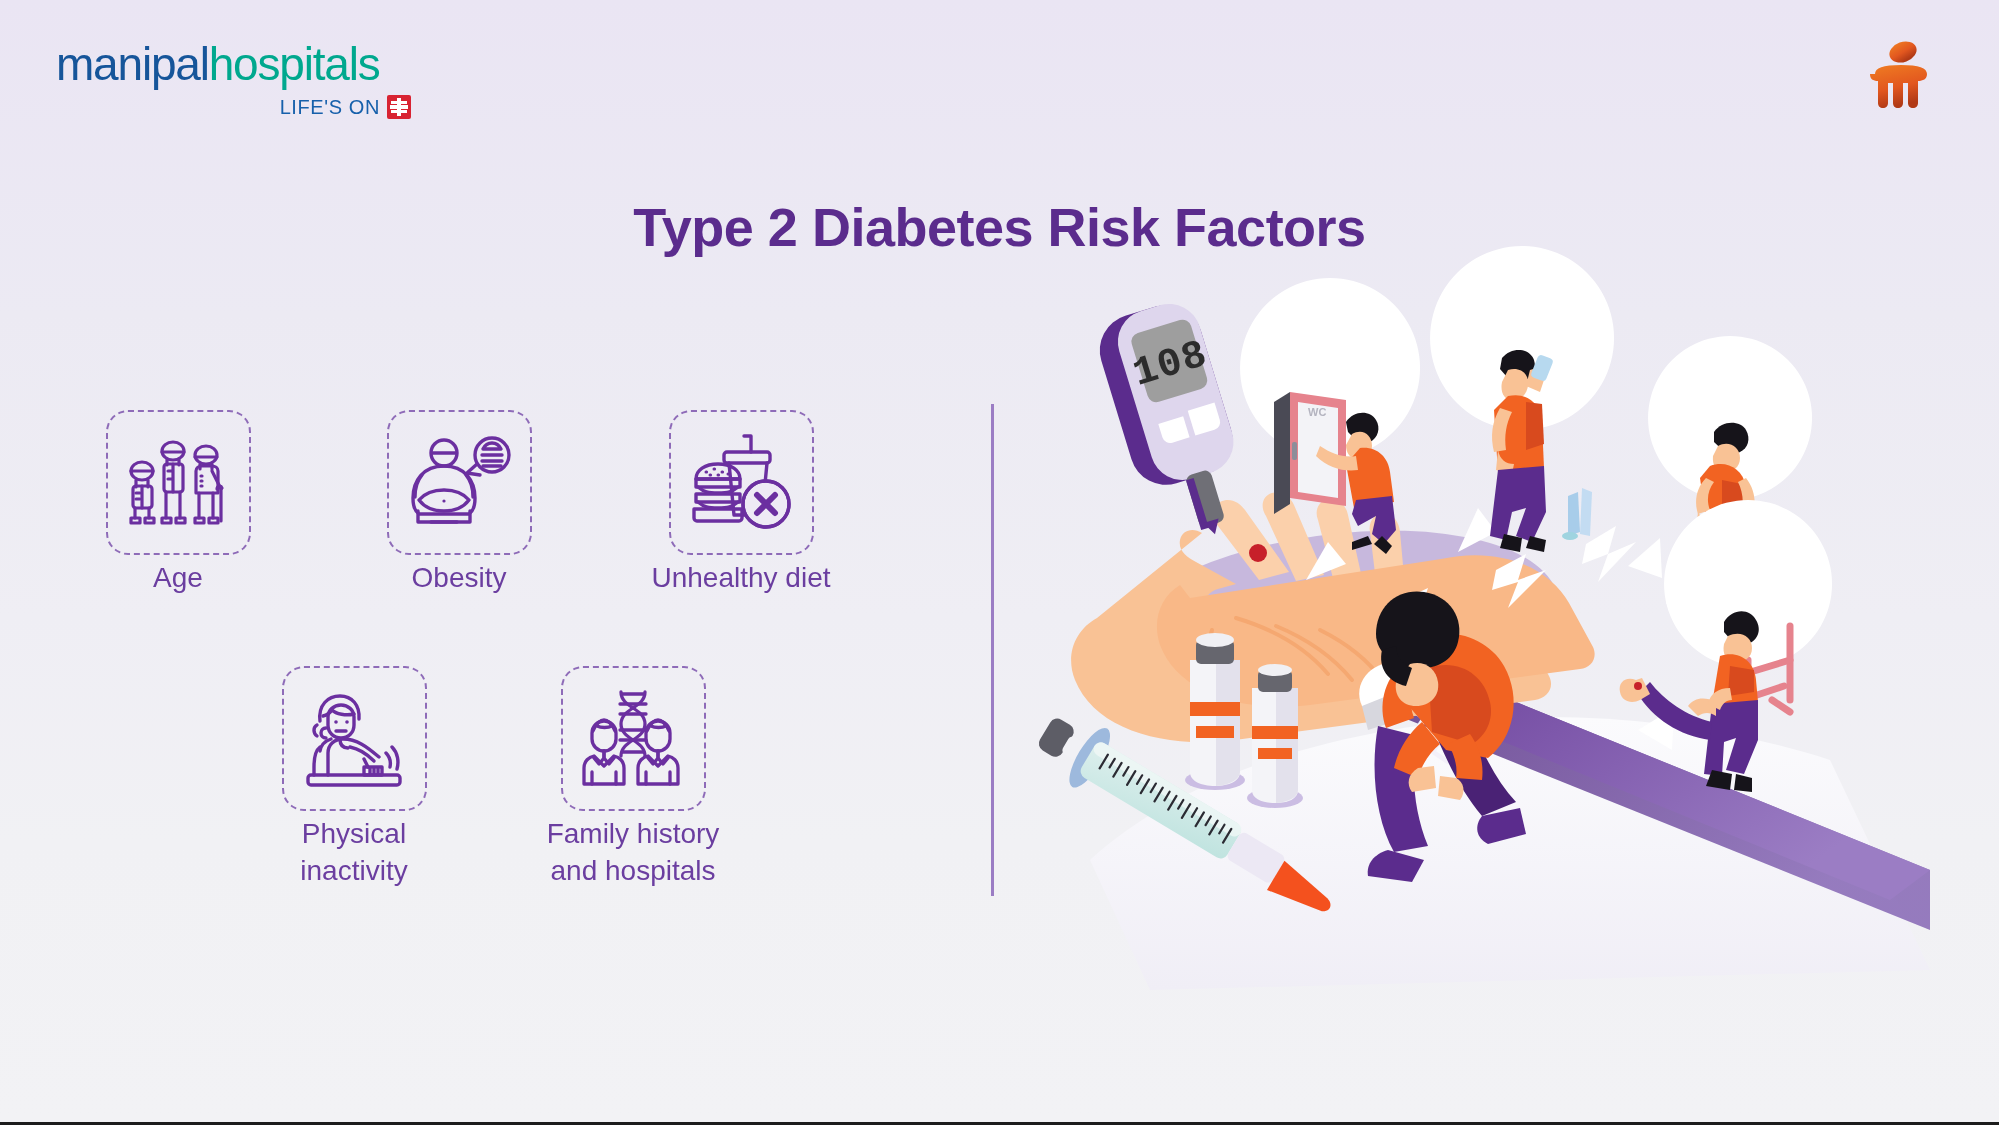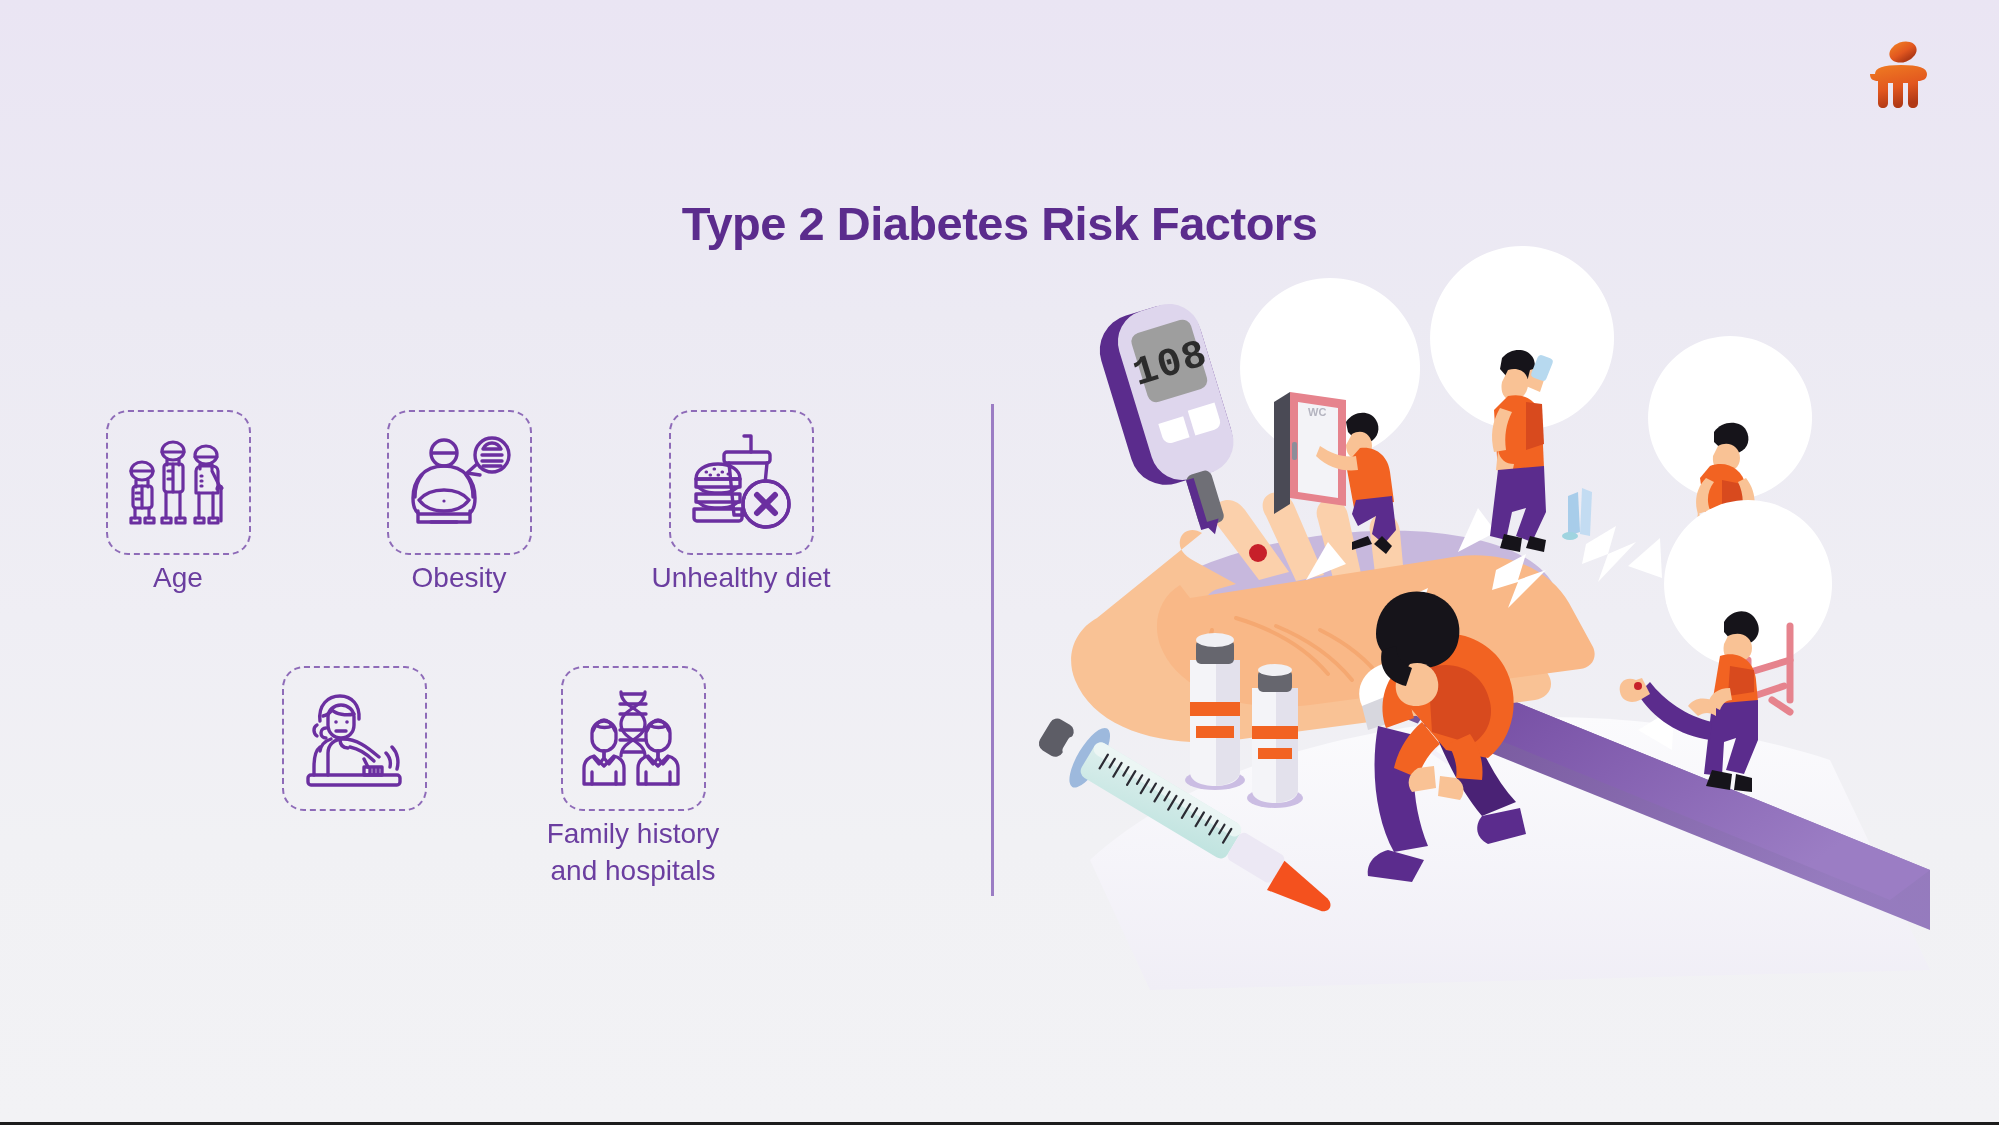--- a/index.html
+++ b/index.html
@@ -84,21 +84,21 @@
     height: 72px;
   }
 
   
   #page-title {
     position: absolute;
     left: 0;
     top: 196px;
     width: 1999px;
     text-align: center;
-    font-size: 47px;
+    font-size: 54px;
     font-weight: bold;
     color: #5b2c8d;
     letter-spacing: -0.5px;
     white-space: nowrap;
   }
 
   
   #center-divider {
     position: absolute;
     left: 991px;
@@ -154,20 +154,32 @@
     height: 660px;
   }
 
   svg { display: block; overflow: visible; }
 </style>
 </head>
 <body>
 
 <div id="poster">
 
+  <div id="brand-logo">
+    <div class="logo-wordmark"><span class="logo-manipal">manipal</span><span class="logo-hospitals">hospitals</span></div>
+    <div class="logo-tagline-row">
+      <span class="logo-tagline">LIFE'S ON</span>
+      <span class="logo-cross">
+        <span class="logo-cross-tick lc1"></span>
+        <span class="logo-cross-tick lc2"></span>
+        <span class="logo-cross-tick lc3"></span>
+        <span class="logo-cross-tick lc4"></span>
+      </span>
+    </div>
+  </div>
 
   <div id="brand-mark">
     <svg width="80" height="72" viewBox="0 0 80 72">
       <defs>
         <linearGradient id="gmark" x1="0" y1="0" x2="0.3" y2="1">
           <stop offset="0%" stop-color="#f07d22"></stop>
           <stop offset="60%" stop-color="#e2571f"></stop>
           <stop offset="100%" stop-color="#b13a16"></stop>
         </linearGradient>
       </defs>
@@ -307,20 +319,21 @@
             <path d="M70 80l-4-8"></path>
             <path d="M72 82v5M76 82v5M80 82v5"></path>
 
             <path d="M88 66c4 4 5 9 4 14"></path>
             <path d="M94 60c6 6 7 15 5 22"></path>
 
             <rect x="10" y="88" width="92" height="10" rx="3"></rect>
           </g>
         </svg>
       </div>
+      <div class="factor-label">Physical inactivity</div>
     </div>
 
     <div class="factor" id="factor-4">
       <div class="factor-box">
         <svg width="110" height="106" viewBox="0 0 110 106">
           <g fill="none" stroke="#6b2fa0" stroke-width="3.3" stroke-linecap="round" stroke-linejoin="round">
 
             <path d="M43 6c0 16 24 16 24 32S43 54 43 70"></path>
             <path d="M67 6c0 16-24 16-24 32s24 16 24 32"></path>
             <path d="M44 8h22M42 18h26M42 28h26M42 44h26M42 54h26M44 66h22"></path>

